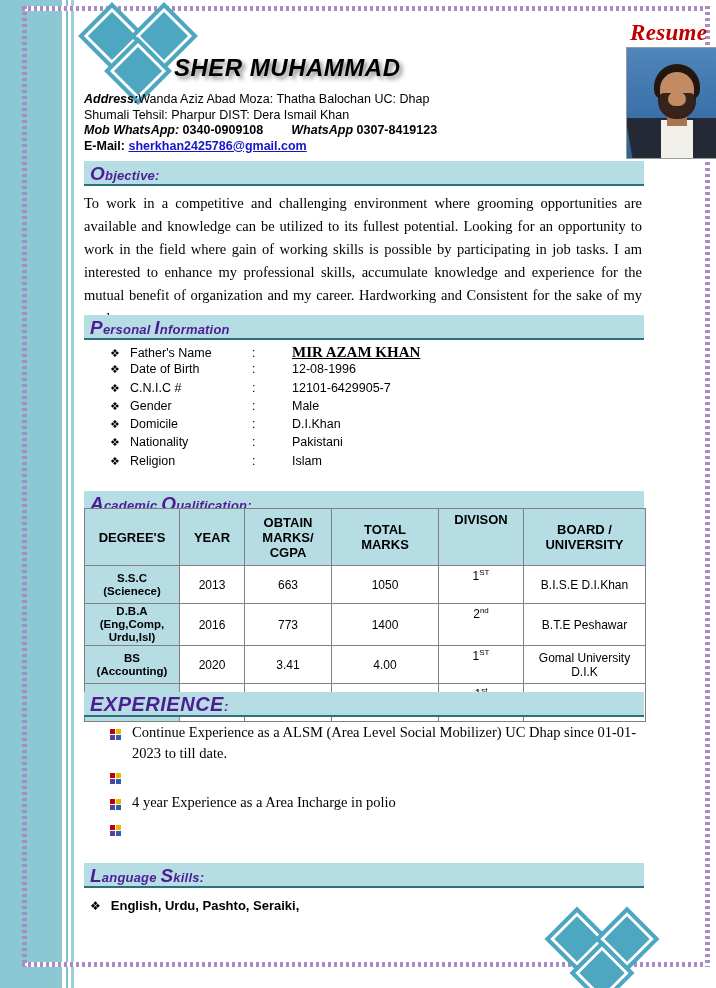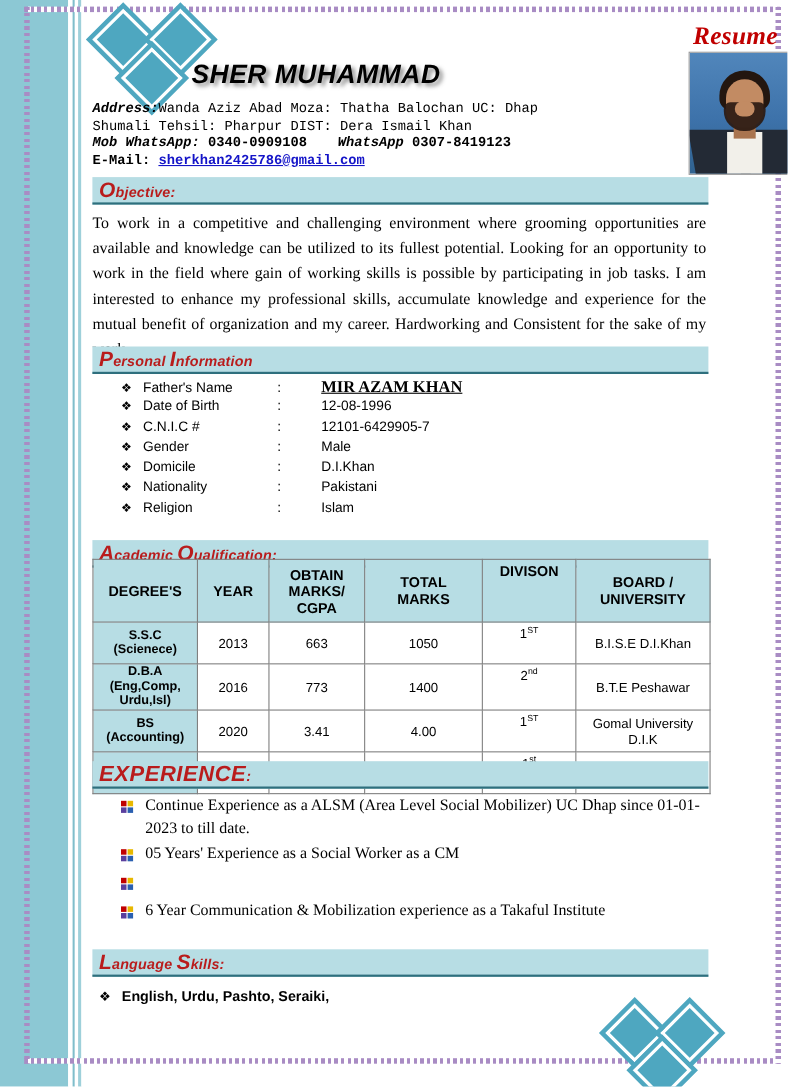--- a/index.html
+++ b/index.html
@@ -182,41 +182,40 @@
   }
 
   .contact {
     position: absolute;
     left: 0px;
     top: 92px;
     width: 452px;
     font-size: 12.5px;
     line-height: 15.5px;
     color: #000000;
-    font-family: Liberation Mono, monospace;
   }
   .contact b { font-weight: bold; }
   .contact .lbl-ital { font-weight: bold; font-style: italic; }
   .email-link {
     color: #1414c8;
     text-decoration: underline;
     font-weight: bold;
   }
   .ws-gap { display: inline-block; width: 28px; }
 
   
   .sec-head {
     position: absolute;
     left: 0;
     width: 560px;
     height: 25px;
     background: #b7dde4;
     border-bottom: 2px solid #2e6f7d;
     box-sizing: border-box;
-    color: #b91c1c;
+    color: #4c1d95;
     font-style: italic;
     font-weight: bold;
     font-size: 13px;
     line-height: 25px;
     padding-left: 6px;
     letter-spacing: 0.2px;
   }
   .sec-head .cap { font-size: 19px; }
   .sec-head.exp {
     font-size: 20px;
@@ -542,28 +541,27 @@
       <span>EXPERIENCE</span><span class="colon">:</span>
     </div>
 
     <div class="exp-list">
       <div class="exp-item">
         <span class="exp-bullet"><span class="pin"><i></i><i></i><i></i><i></i></span></span>
         <span>Continue Experience as a ALSM (Area Level Social Mobilizer) UC Dhap since 01-01-2023 to till date.</span>
       </div>
       <div class="exp-item">
         <span class="exp-bullet"><span class="pin"><i></i><i></i><i></i><i></i></span></span>
-        <span>05 Years' Experience as a Social Worker as a CM</span>
       </div>
       <div class="exp-item">
         <span class="exp-bullet"><span class="pin"><i></i><i></i><i></i><i></i></span></span>
+        <span>4 year Experience as a Area Incharge in polio</span>
       </div>
       <div class="exp-item">
         <span class="exp-bullet"><span class="pin"><i></i><i></i><i></i><i></i></span></span>
-        <span>6 Year Communication &amp; Mobilization experience as a Takaful Institute</span>
       </div>
     </div>
 
     <div class="sec-head" style="top:863px;">
       <span class="cap">L</span><span>anguage </span><span class="cap">S</span><span>kills:</span>
     </div>
 
     <div class="lang-list">
       <span class="bullet">❖</span><span>English,  Urdu, Pashto,  Seraiki,</span>
     </div>

